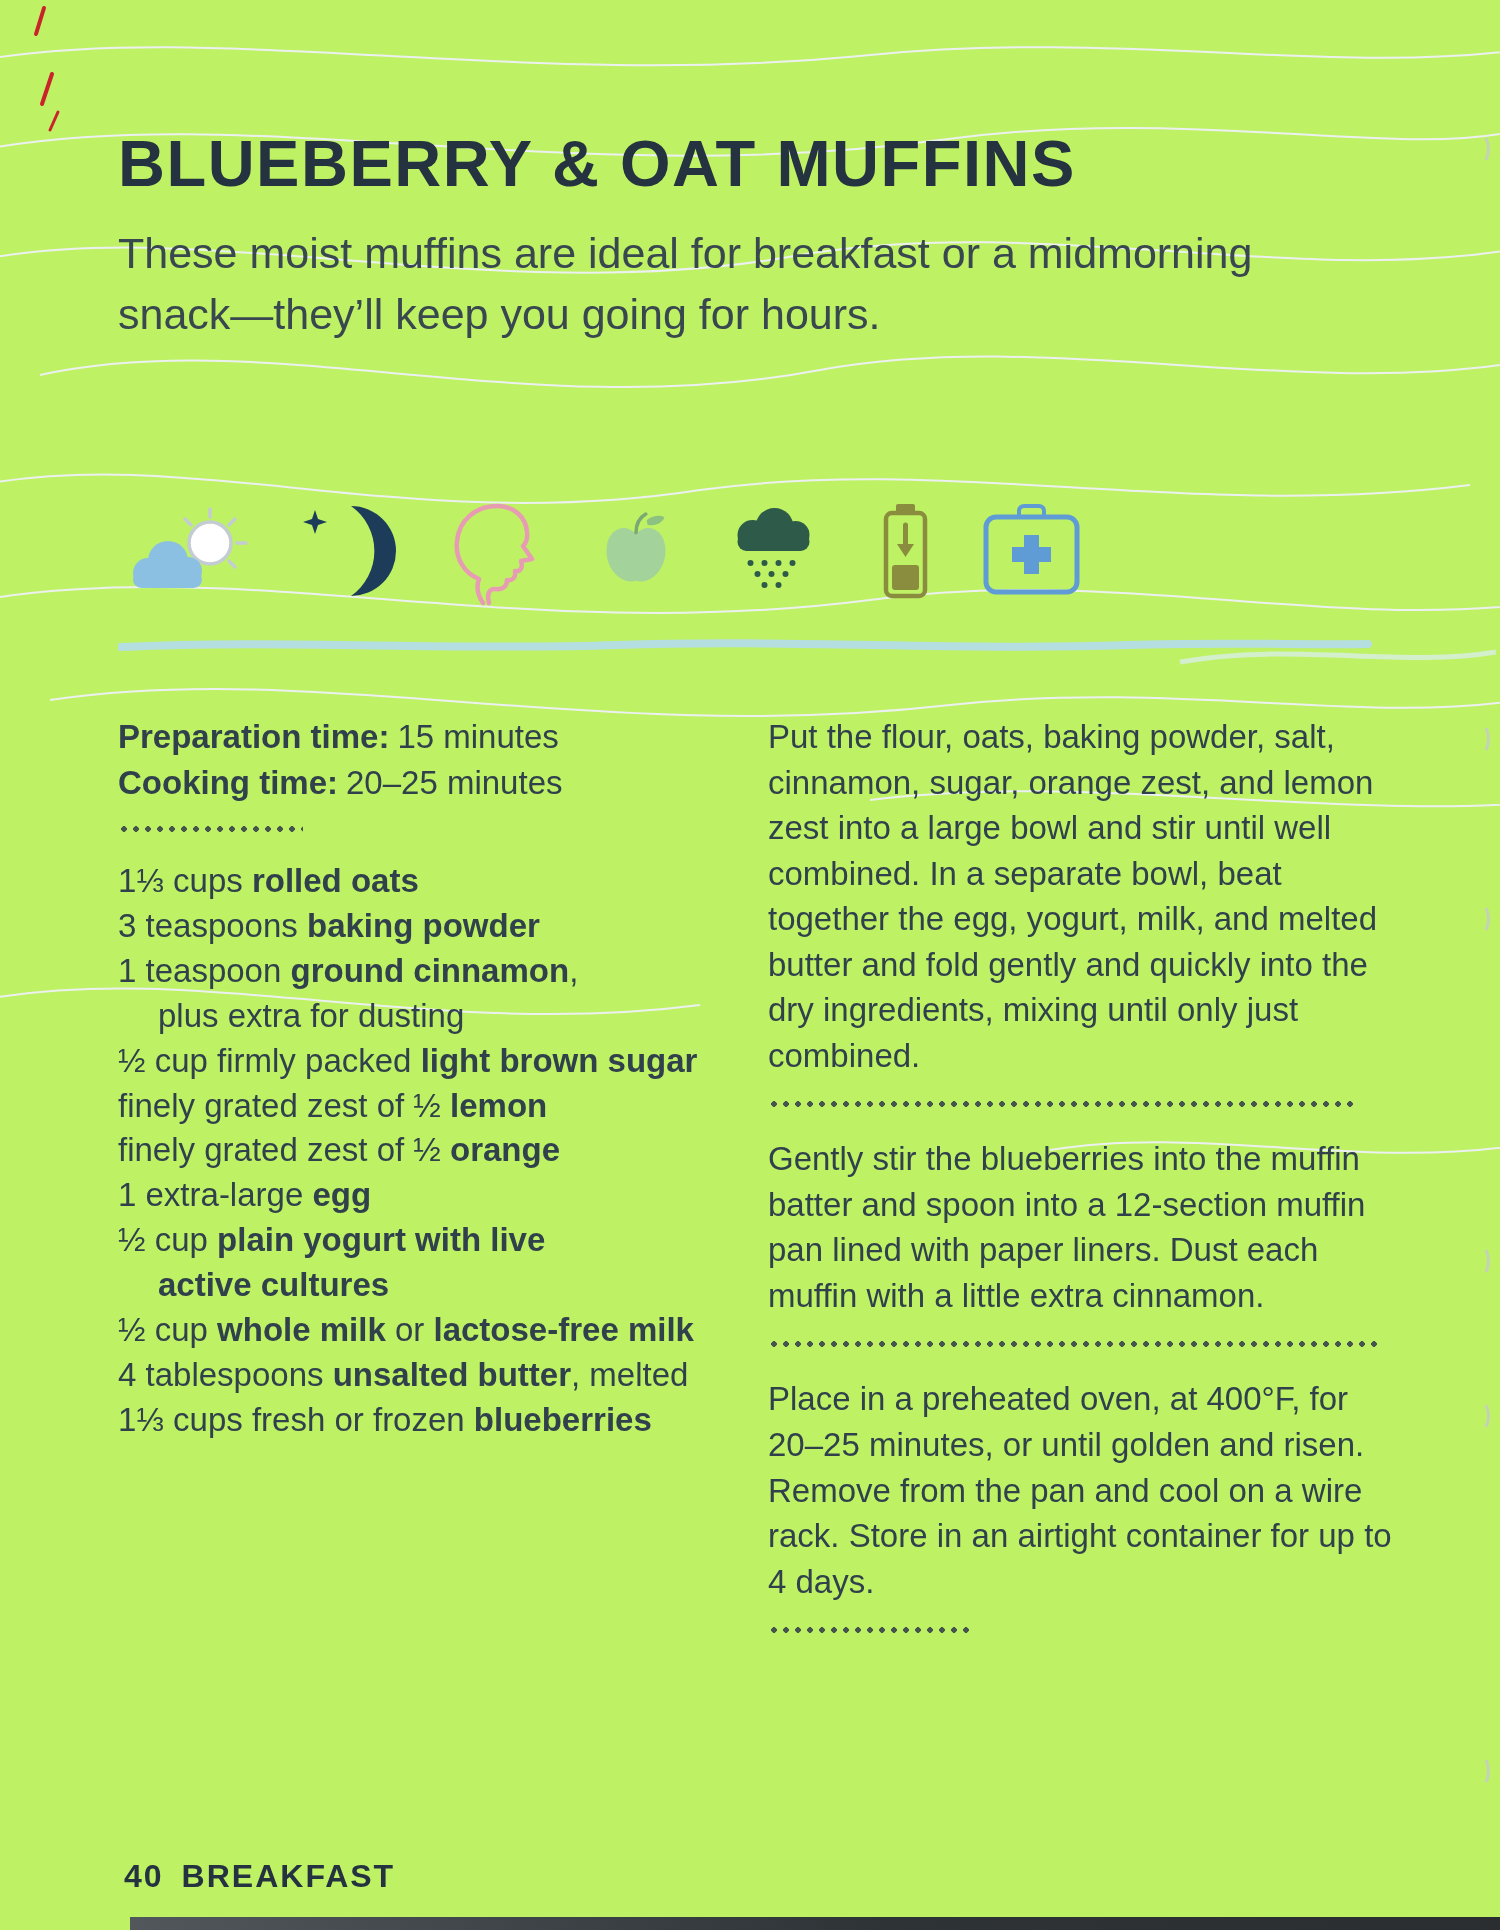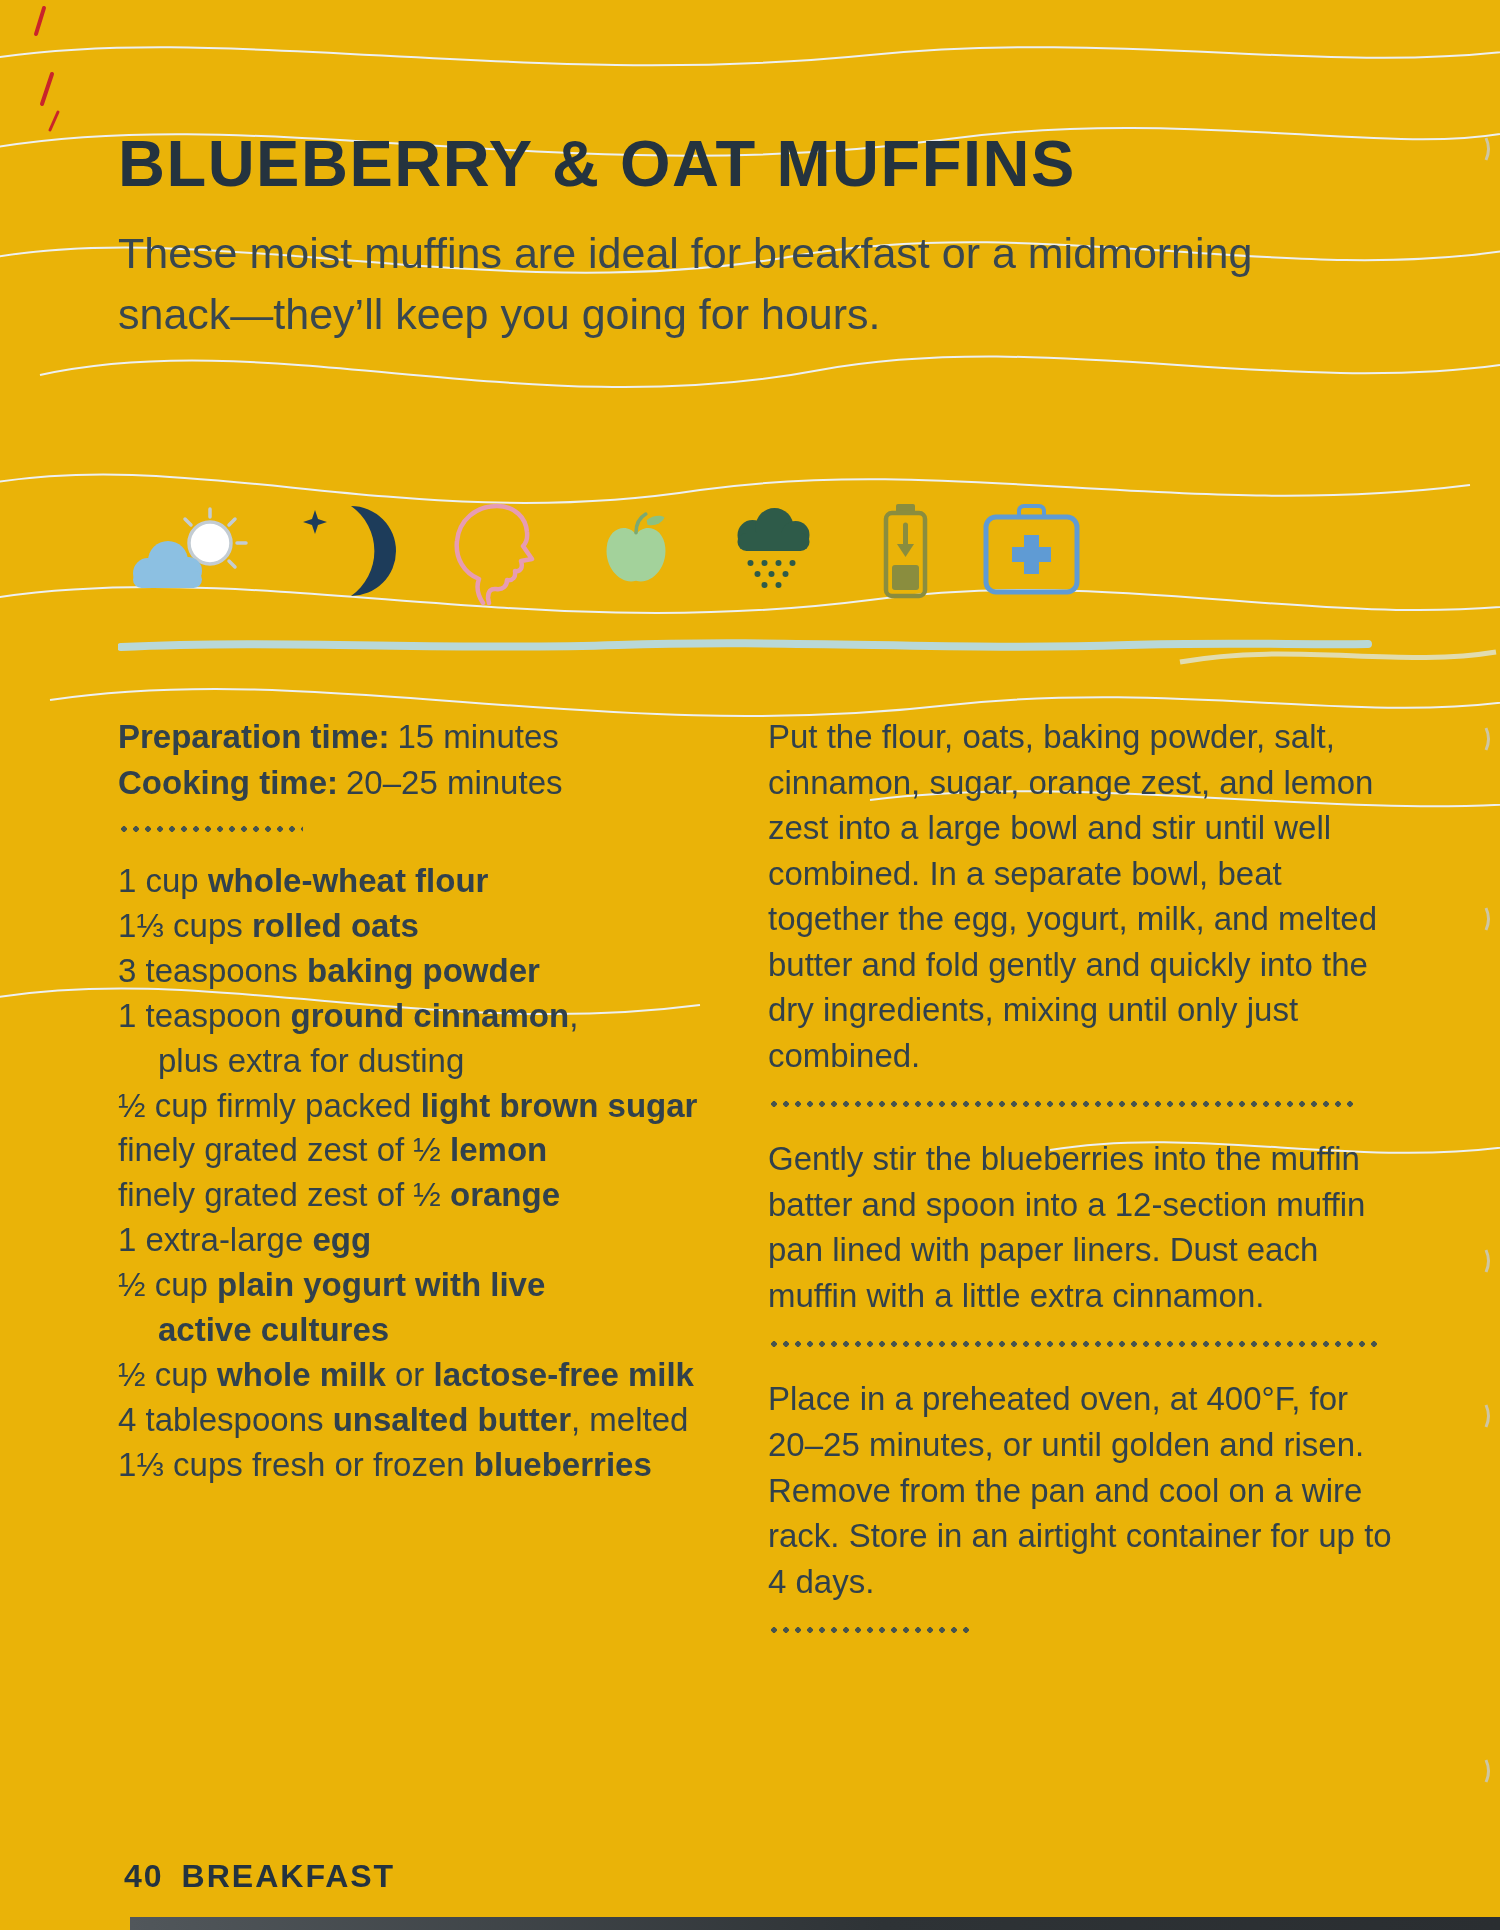--- a/index.html
+++ b/index.html
@@ -1,18 +1,18 @@
 <!DOCTYPE html>
 <html><head>
 <meta charset="utf-8">
 <style>
   * { margin:0; padding:0; box-sizing:border-box; }
   html,body { background:#ffffff; }
   body { font-family:"Liberation Sans", sans-serif; color:#31414c; }
-  .page { position:relative; width:1500px; height:1930px; background:#eab308; overflow:hidden; }
+  .page { position:relative; width:1500px; height:1930px; background:#bef264; overflow:hidden; }
   .bg-svg { position:absolute; left:0; top:0; pointer-events:none; }
   .content { position:absolute; left:118px; top:126px; width:1290px; }
 
   .title { font-size:65px; font-weight:700; letter-spacing:1.5px; color:#24333f; }
   .subtitle { margin-top:22px; max-width:1195px; font-size:43px; line-height:1.42; color:#39474f; }
 
   .icons-row { margin-top:148px; display:flex; align-items:center; gap:46px; height:115px; }
   .icon { display:inline-block; }
   .icon svg { display:block; }
 
@@ -169,21 +169,20 @@
       <path d="M3,13 C160,5 330,17 500,11 C670,5 840,17 1010,11 C1100,8 1190,11 1250,10" stroke="#b4dcee" stroke-width="8" fill="none" stroke-linecap="round" opacity="0.9"></path>
     </svg>
 
     <div class="columns">
 
       <div class="col-left">
         <p class="meta"><span class="b">Preparation time:</span><span class="val">15 minutes</span></p>
         <p class="meta"><span class="b">Cooking time:</span><span class="val">20–25 minutes</span></p>
         <div class="dotted dotted-left"></div>
         <div id="ingredients">
-            <p class="ingredient"><span>1 cup </span><span class="b">whole-wheat flour</span></p>
             <p class="ingredient"><span>1⅓ cups </span><span class="b">rolled oats</span></p>
             <p class="ingredient"><span>3 teaspoons </span><span class="b">baking powder</span></p>
             <p class="ingredient"><span>1 teaspoon </span><span class="b">ground cinnamon</span><span>,</span><br><span>plus extra for dusting</span></p>
             <p class="ingredient"><span>½ cup firmly packed </span><span class="b">light brown sugar</span></p>
             <p class="ingredient"><span>finely grated zest of ½ </span><span class="b">lemon</span></p>
             <p class="ingredient"><span>finely grated zest of ½ </span><span class="b">orange</span></p>
             <p class="ingredient"><span>1 extra-large </span><span class="b">egg</span></p>
             <p class="ingredient"><span>½ cup </span><span class="b">plain yogurt with live</span><br><span class="b">active cultures</span></p>
             <p class="ingredient"><span>½ cup </span><span class="b">whole milk</span><span> or </span><span class="b">lactose-free milk</span></p>
             <p class="ingredient"><span>4 tablespoons </span><span class="b">unsalted butter</span><span>, melted</span></p>

